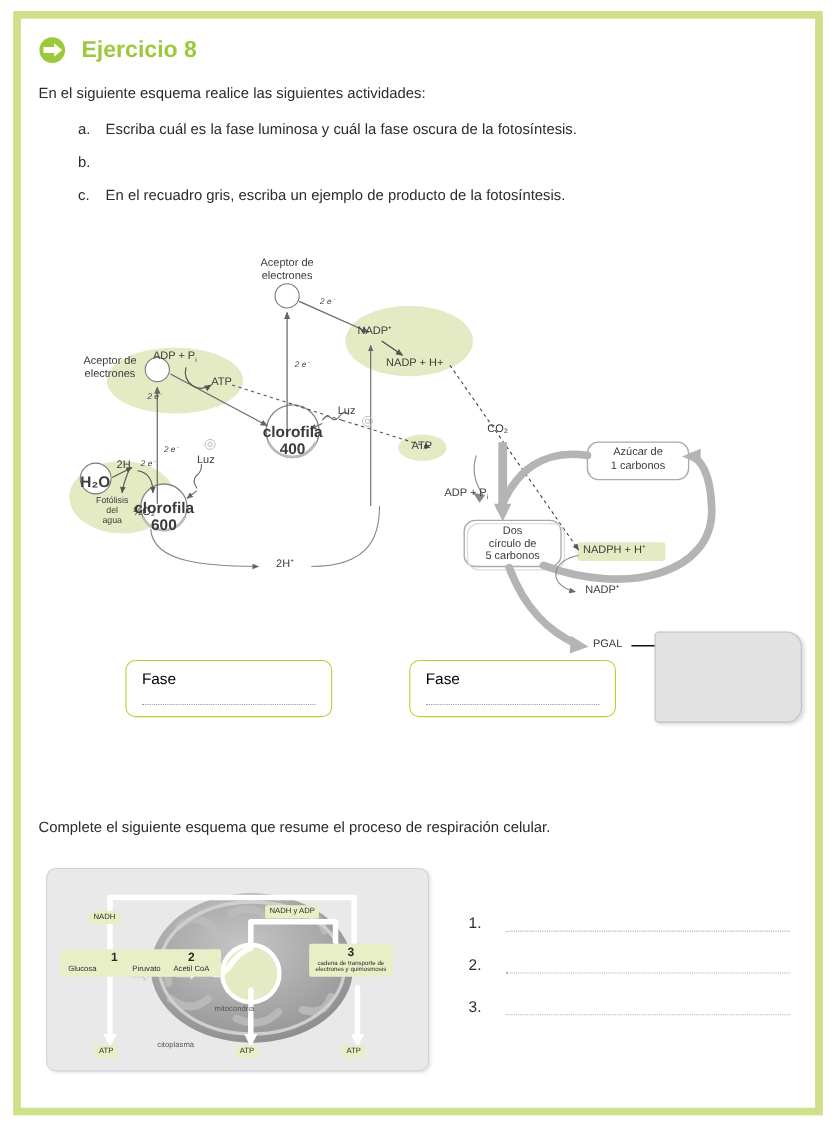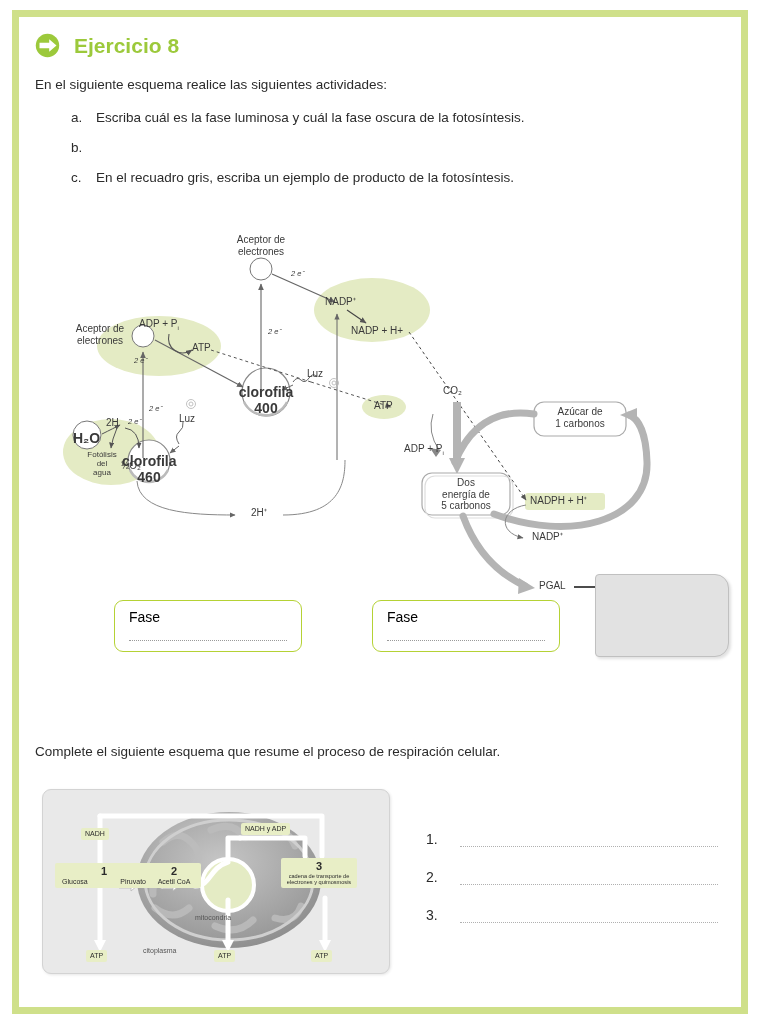--- a/index.html
+++ b/index.html
@@ -249,21 +249,21 @@
 
     <div class="lbl big" style="left:268px; top:146px;">Luz</div>
     <div class="lbl big" style="left:140px; top:191px;">Luz</div>
 
     <div class="lbl bold c" style="left:199px; top:162px; width:56px;">
       <span>clorofila</span><br>
       <span>400</span>
     </div>
     <div class="lbl bold c" style="left:83px; top:231px; width:54px;">
       <span>clorofila</span><br>
-      <span>460</span>
+      <span>600</span>
     </div>
 
     <div class="lbl bold" style="left:34px; top:208px;">H₂O</div>
     <div class="lbl c" style="left:38px; top:228px; width:50px; font-size:8px;">
       <span>Fotólisis</span><br>
       <span>del</span><br>
       <span>agua</span>
     </div>
     <div class="lbl big" style="left:67px; top:195px;">2H</div>
     <div class="lbl big" style="left:82px; top:238px;">½O₂</div>
@@ -273,21 +273,21 @@
     <div class="lbl big" style="left:365px; top:221px;">
       <span>ADP + P</span><sub style="font-size:6px">i</sub>
     </div>
 
     <div class="lbl big c" style="left:499px; top:184px; width:84px;">
       <span>Azúcar de</span><br>
       <span>1 carbonos</span>
     </div>
     <div class="lbl big c" style="left:385px; top:255px; width:84px;">
       <span>Dos</span><br>
-      <span>energía de</span><br>
+      <span>círculo de</span><br>
       <span>5 carbonos</span>
     </div>
     <div class="lbl big" style="left:491px; top:273px;">NADPH + H⁺</div>
     <div class="lbl big" style="left:493px; top:309px;">NADP⁺</div>
     <div class="lbl big" style="left:500px; top:358px;">PGAL</div>
   </div>
 
   <div class="fase-box" style="left:95px; top:583px; width:188px; height:52px;">
     <span class="fase-label">Fase</span>
     <span class="fase-line"></span>

